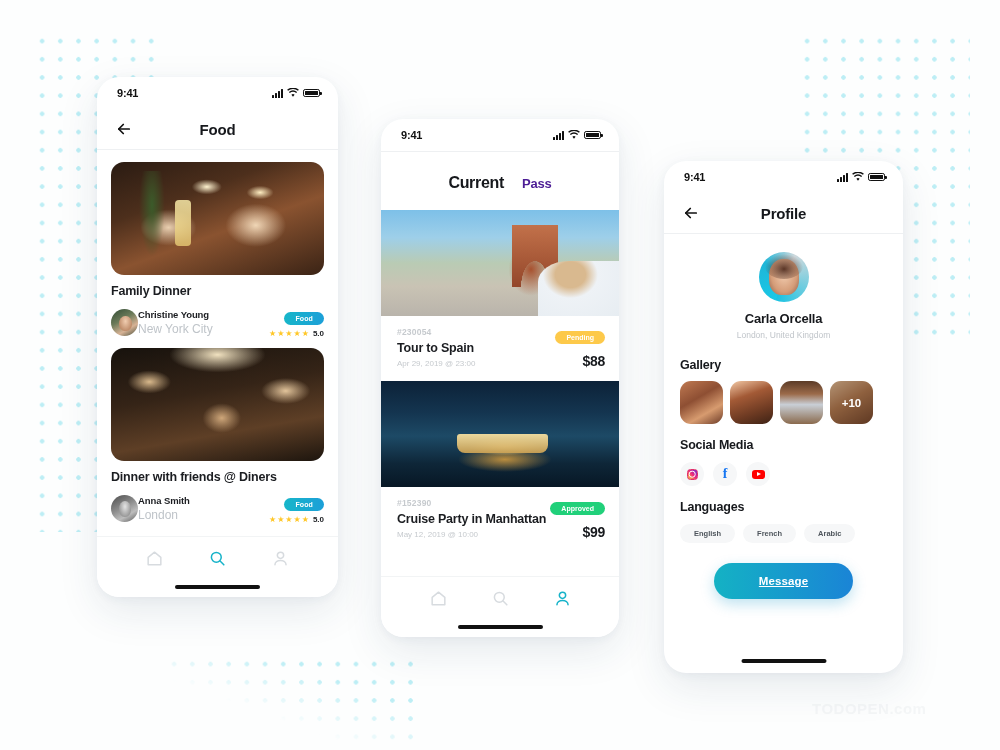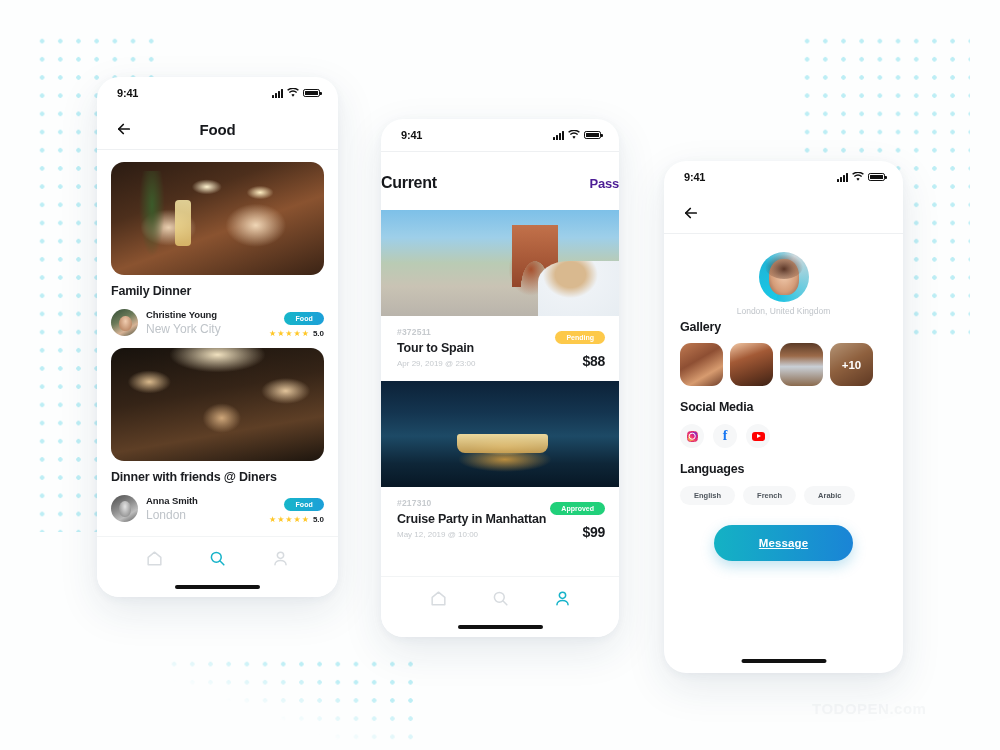--- a/index.html
+++ b/index.html
@@ -123,21 +123,21 @@
   .avatar {
     width: 27px; height: 27px; border-radius: 50%; flex: 0 0 27px; overflow: hidden;
     position: relative;
   }
   .avatar-1 { background: linear-gradient(150deg,#2f4a33 0%, #6c7b5a 40%, #d7b295 70%, #3d4a36 100%); }
   .avatar-1::after { content:""; position:absolute; left:30%; top:26%; width:46%; height:56%;
                      background: radial-gradient(ellipse at 50% 35%, #f0cdb0, #c08e6c 70%); border-radius:50% 50% 45% 45%; }
   .avatar-2 { background: linear-gradient(150deg,#4c4c4c 0%, #8e8e8e 45%, #bdbdbd 70%, #555 100%); }
   .avatar-2::after { content:""; position:absolute; left:29%; top:24%; width:45%; height:58%;
                      background: radial-gradient(ellipse at 50% 35%, #e4e4e4, #9a9a9a 70%); border-radius:50% 50% 45% 45%; }
-  .meta-text { margin-left: 8px; flex: 1; }
+  .meta-text { flex: 1; }
   .meta-name { font-size: 9.5px; font-weight: 700; color: #1b1d21; letter-spacing: -.1px; }
   .meta-city { font-size: 12px; color: #bfc4c9; margin-top: 2px; }
   .meta-right { text-align: right; }
   .pill-food {
     display: inline-block; font-size: 7px; color: #fff; font-weight: 600;
     background: linear-gradient(90deg,#17b6c9,#1c9fd8);
     border-radius: 9px; padding: 3px 11px; letter-spacing: .1px;
   }
   .rating { display: flex; align-items: center; justify-content: flex-end; gap: 1px; margin-top: 4px; }
   .star { color: #ffc727; font-size: 8px; line-height: 1; }
@@ -152,21 +152,21 @@
   .tabbar-icons { display: flex; justify-content: space-around; align-items: center; padding: 0 26px; }
   .tabbar-icons svg { width: 19px; height: 19px; color: #d7dbdf; }
   .tabbar-icons .active svg { color: #17b3c9; }
   .home-indicator {
     width: 85px; height: 3.6px; background: #111; border-radius: 3px;
     margin: 13px auto 8px auto;
   }
 
   
   .seg {
-    display: flex; justify-content: space-between; align-items: baseline; gap: 18px;
+    display: flex; justify-content: center; align-items: baseline; gap: 18px;
     padding: 22px 0 18px 0; background: #fff;
   }
   .seg .on  { font-size: 16px; font-weight: 700; color: #16181c; letter-spacing:-.3px; }
   .seg .off { font-size: 13px; font-weight: 600; color: #4c1d95; letter-spacing:-.2px; }
 
   .tour-img { width: 100%; height: 106px; position: relative; }
   .tour-img-1 {
     background:
       radial-gradient(ellipse 34px 40px at 63% 56%, #a8512f 0%, rgba(168,81,47,0) 66%),
       radial-gradient(ellipse 46px 26px at 86% 80%, #dfe4ea 0%, rgba(223,228,234,0) 70%),
@@ -411,34 +411,34 @@
   <div class="seg">
     <span class="on">Current</span>
     <span class="off">Pass</span>
   </div>
 
   <div>
 
     <div>
       <div class="tour-img tour-img-1"></div>
       <div class="tour-body">
-        <div class="tour-id">#372511</div>
+        <div class="tour-id">#230054</div>
         <div class="tour-name">Tour to Spain</div>
         <div class="tour-date">Apr 29, 2019 @ 23:00</div>
         <div class="tour-right">
           <span class="pill-status pill-pending">Pending</span>
           <div class="tour-price">$88</div>
         </div>
       </div>
     </div>
 
     <div>
       <div class="tour-img tour-img-2"></div>
       <div class="tour-body">
-        <div class="tour-id">#217310</div>
+        <div class="tour-id">#152390</div>
         <div class="tour-name">Cruise Party in Manhattan</div>
         <div class="tour-date">May 12, 2019 @ 10:00</div>
         <div class="tour-right">
           <span class="pill-status pill-approved">Approved</span>
           <div class="tour-price">$99</div>
         </div>
       </div>
     </div>
 
   </div>
@@ -479,32 +479,34 @@
           <i></i>
         </span>
     </span>
   </div>
 
   <div class="navbar">
     <svg class="back-arrow" viewBox="0 0 24 24" fill="none" stroke="currentColor" stroke-width="2.3" stroke-linecap="round" stroke-linejoin="round">
         <line x1="19" y1="12" x2="5" y2="12"></line>
         <polyline points="11 18 5 12 11 6"></polyline>
       </svg>
+    <span class="title">Profile</span>
   </div>
   <div class="divider"></div>
 
   <div class="profile-body">
 
     <div class="profile-head">
       <div class="profile-avatar"></div>
+      <div class="profile-name">Carla Orcella</div>
       <div class="profile-loc">London, United Kingdom</div>
     </div>
 
 
-    <div style="">
+    <div style="margin-top:14px">
       <div class="sec-title">Gallery</div>
       <div class="gallery">
         <div class="gal gal-1"></div>
         <div class="gal gal-2"></div>
         <div class="gal gal-3"></div>
         <div class="gal gal-4">
           <div class="gal-more">+10</div>
         </div>
       </div>
     </div>

